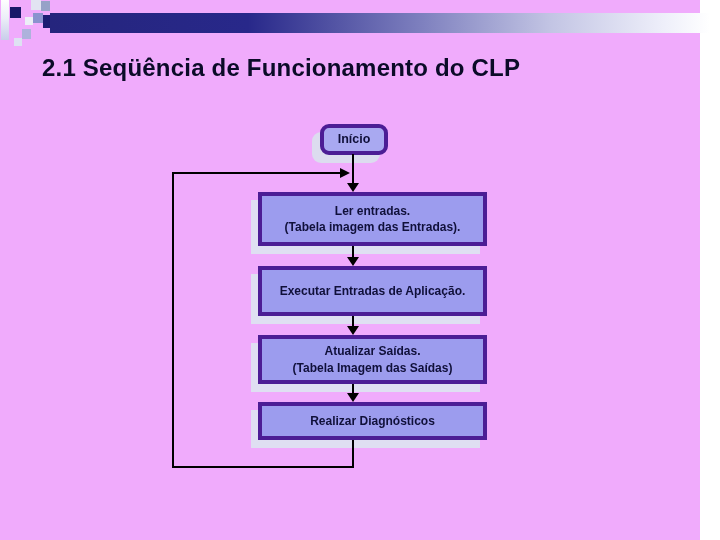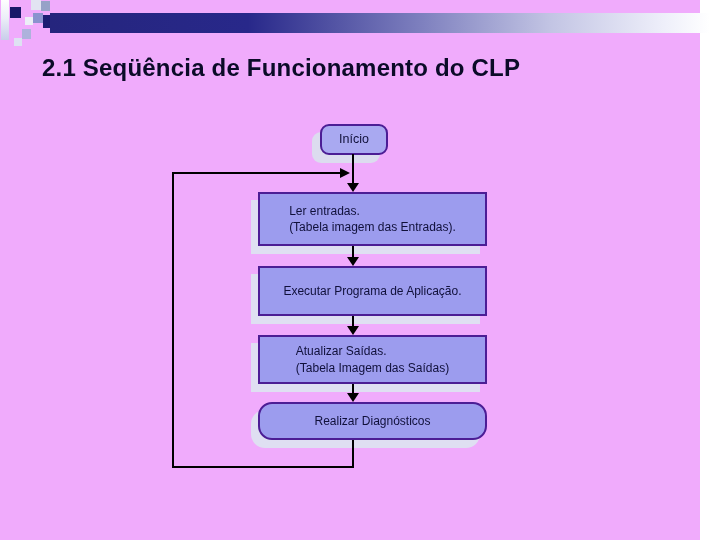--- a/index.html
+++ b/index.html
@@ -32,37 +32,37 @@
   
   .title{
     position:absolute;left:42px;top:54px;margin:0;width:640px;
     font-size:24px;font-weight:bold;color:#0b0b28;letter-spacing:0.2px;
   }
 
   
   .shape{
     position:absolute;box-sizing:border-box;
     display:flex;align-items:center;justify-content:center;
-    white-space:pre-line;
-    font-weight:normal;font-size:12px;line-height:1.35;color:#10103a;
-    border:2px solid #4c1d95;
+    text-align:center;white-space:pre-line;
+    font-weight:bold;font-size:12px;line-height:1.35;color:#10103a;
+    border:4px solid #4c1d95;
   }
   .start{
     left:320px;top:124px;width:68px;height:31px;
     border-radius:9px;background:#a9a9f1;font-size:12.5px;
     box-shadow:-8px 8px 0 0 #dcdcef;
   }
   .step{
     left:258px;width:229px;background:#9c9cee;
     box-shadow:-7px 8px 0 0 #dfdff2;
   }
   .s1{top:192px;height:54px;}
   .s2{top:266px;height:50px;}
   .s3{top:335px;height:49px;}
-  .s4{top:402px;height:38px;border-radius:14px;}
+  .s4{top:402px;height:38px;}
 
   
   .line{position:absolute;background:#000000;}
   .l-start{left:352px;top:154px;width:2px;height:30px;}
   .l-b{left:352px;top:246px;width:2px;height:12px;}
   .l-c{left:352px;top:316px;width:2px;height:11px;}
   .l-d{left:352px;top:384px;width:2px;height:10px;}
   .l-down5{left:352px;top:440px;width:2px;height:28px;}
   .l-bottom{left:172px;top:466px;width:182px;height:2px;}
   .l-left{left:172px;top:172px;width:2px;height:296px;}
@@ -112,21 +112,21 @@
 
     <div class="line l-top"></div>
     <div class="arr-right"></div>
 
     <div class="shape step s1">Ler entradas.
 (Tabela imagem das Entradas).</div>
 
     <div class="line l-b"></div>
     <div class="arr-down a2"></div>
 
-    <div class="shape step s2">Executar Programa de Aplicação.</div>
+    <div class="shape step s2">Executar Entradas de Aplicação.</div>
 
     <div class="line l-c"></div>
     <div class="arr-down a3"></div>
 
     <div class="shape step s3">Atualizar Saídas.
 (Tabela Imagem das Saídas)</div>
 
     <div class="line l-d"></div>
     <div class="arr-down a4"></div>
 

